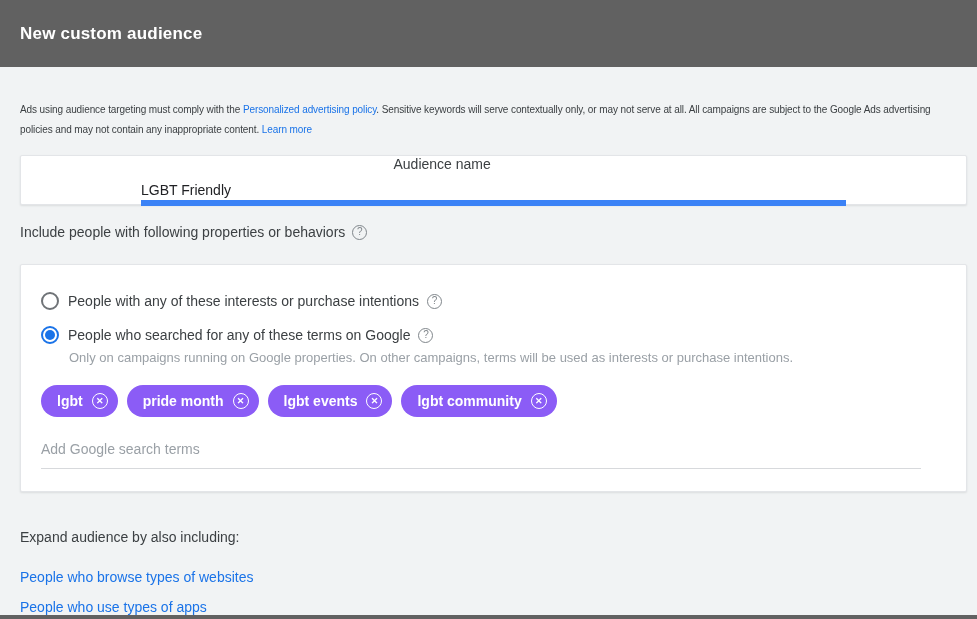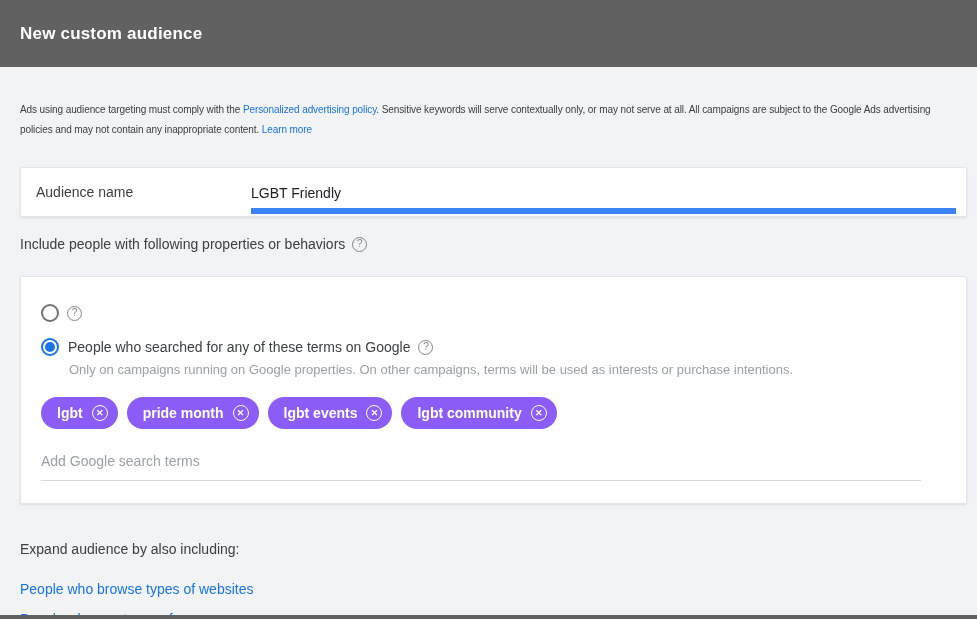--- a/index.html
+++ b/index.html
@@ -41,24 +41,25 @@
   
   .card {
     background: #ffffff;
     border: 1px solid #e3e5e8;
     border-radius: 2px;
     box-shadow: 0 1px 2px rgba(60,64,67,0.12);
     margin-left: 20px;
     width: 947px;
   }
   .name-card {
-    margin-top: 27px;
+    margin-top: 15px;
     height: 50px;
     display: flex;
     align-items: center;
+    flex-direction: column;
   }
   .name-label {
     font-size: 14px;
     color: #3c4043;
     margin-left: 15px;
     width: 215px;
     flex: none;
   }
   .name-input {
     border: none;
@@ -220,20 +221,21 @@
 
 <div class="section-heading">
   <span>Include people with following properties or behaviors</span>
   <span class="help-icon">?</span>
 </div>
 
 <div class="card options-card">
 
   <div class="radio-row">
     <span class="radio-outer"></span>
+    <span class="radio-label">People with any of these interests or purchase intentions</span>
     <span class="help-icon">?</span>
   </div>
 
   <div class="radio-row selected">
     <span class="radio-outer">
         <span class="radio-dot"></span>
       </span>
     <span class="radio-label">People who searched for any of these terms on Google</span>
     <span class="help-icon">?</span>
   </div>

